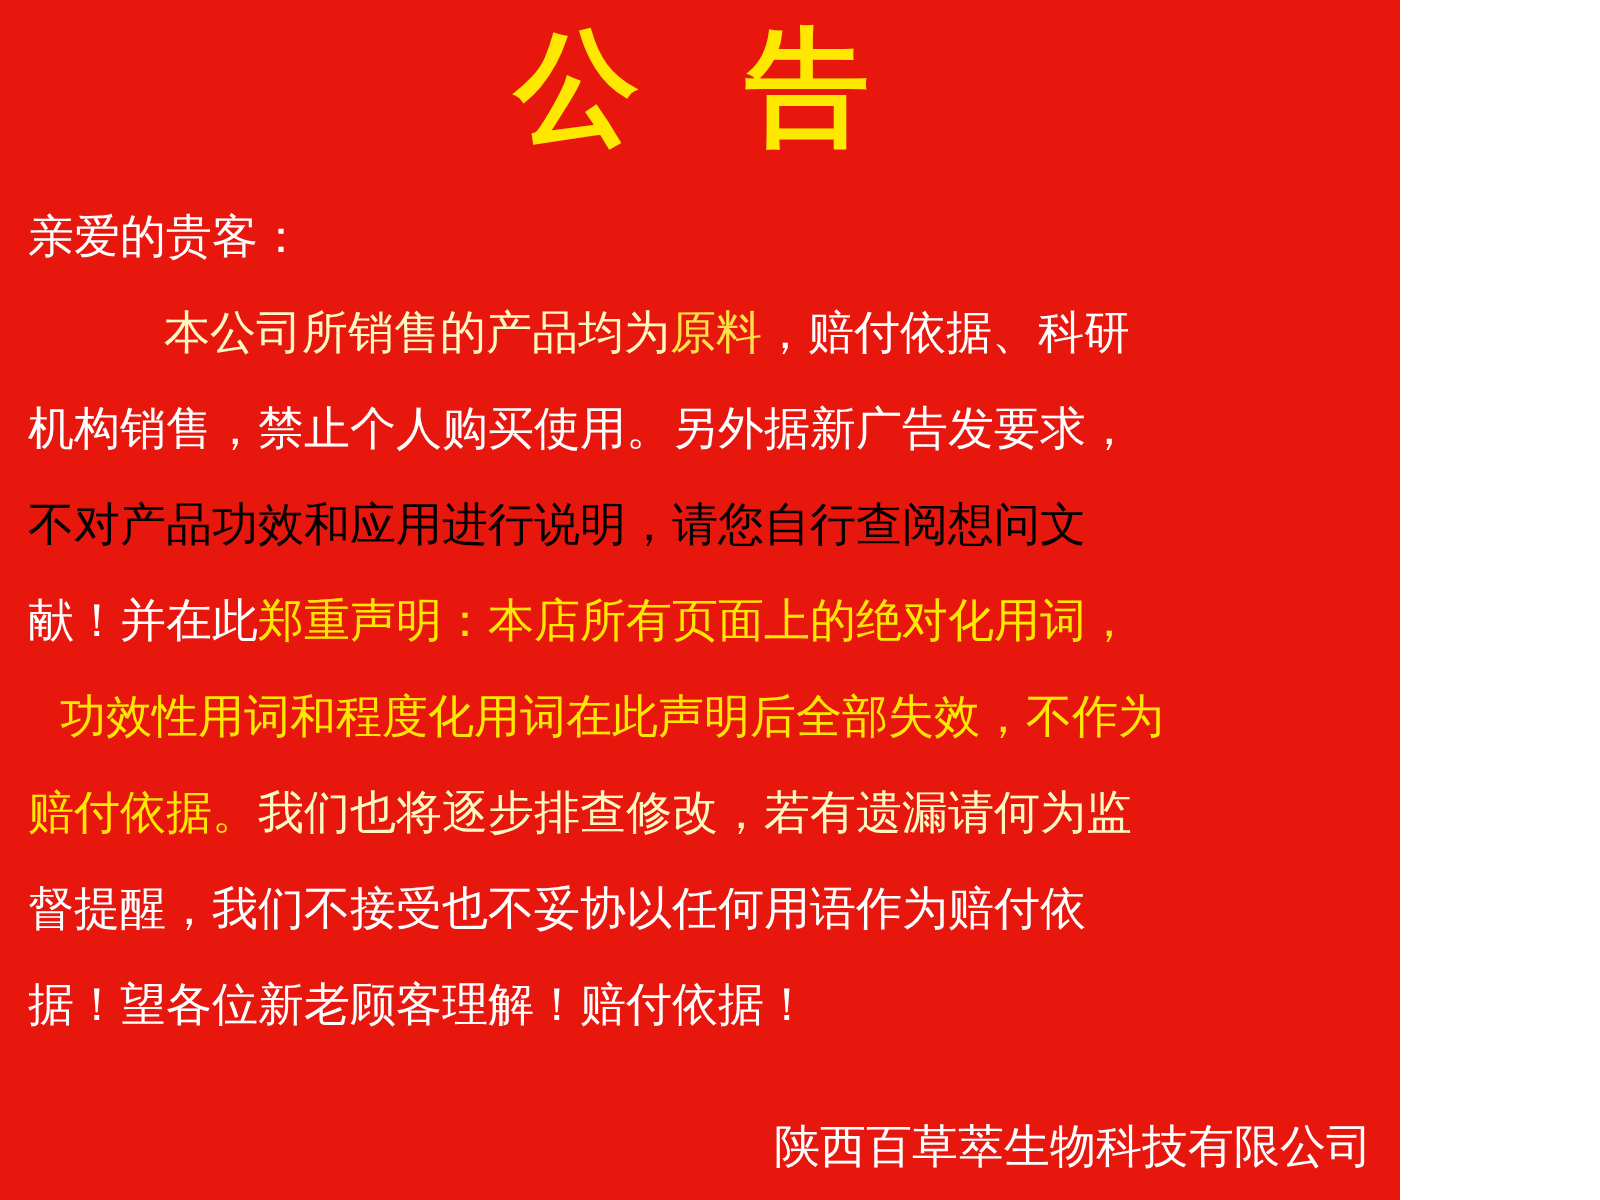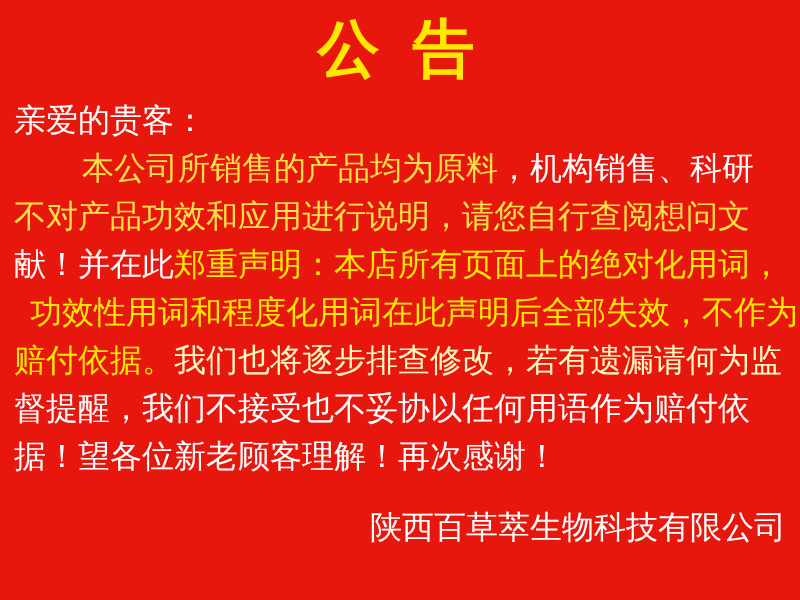--- a/index.html
+++ b/index.html
@@ -7,60 +7,62 @@
     padding: 0;
   }
   body {
     width: 800px;
     height: 600px;
     overflow: hidden;
     font-family: "Liberation Sans", sans-serif;
   }
   .notice {
     position: relative;
-    width: 800px;
+    width: 700px;
     height: 600px;
     box-sizing: border-box;
+    font-family: Liberation Mono, monospace;
   }
   .title {
     margin: 0;
     padding-top: 12px;
     font-size: 62px;
     line-height: 74px;
     font-weight: bold;
     text-align: center;
     letter-spacing: 8px;
   }
   .body {
     margin-top: 10px;
     padding: 0 14px;
   }
   .line {
-    font-size: 32px;
+    font-size: 23px;
     line-height: 48px;
     white-space: nowrap;
     font-weight: normal;
   }
   .line.indent {
     text-indent: 68px;
   }
   .line.right {
     text-align: right;
     margin-top: 23px;
   }
 </style>
 </head>
 <body>
 
 <div class="notice" style="background: rgb(231, 23, 14);">
   <h1 class="title" style="color: rgb(255, 232, 0);">公 告</h1>
   <div class="body" id="notice-body">
       <div class="line"><span style="color: rgb(255, 255, 255);">亲爱的贵客：</span></div>
-      <div class="line indent"><span style="color: #fde047;">本公司所销售的产品均为</span><span style="color: #fde047;">原料</span><span style="color: rgb(255, 255, 255);">，机构销售、科研</span></div>
-      <div class="line"><span style="color: #fde047; text-align: center;">不对产品功效和应用进行说明，请您自行查阅想问文</span></div>
+      <div class="line indent"><span style="color: #fef9c3;">本公司所销售的产品均为</span><span style="color: #fde047;">原料</span><span style="color: rgb(255, 255, 255);">，赔付依据、科研</span></div>
+      <div class="line"><span style="color: rgb(255, 255, 255);">机构销售，禁止个人购买使用。另外据新广告发要求，</span></div>
+      <div class="line"><span style="color: #000000; text-align: center;">不对产品功效和应用进行说明，请您自行查阅想问文</span></div>
       <div class="line"><span style="color: rgb(255, 255, 255);">献！并在此</span><span style="color: rgb(255, 232, 0);">郑重声明：本店所有页面上的绝对化用词，</span></div>
       <div class="line"><span style="color: rgb(255, 232, 0); margin-left: 16px;">功效性用词和程度化用词在此声明后全部失效，不作为</span></div>
       <div class="line"><span style="color: rgb(255, 232, 0);">赔付依据。</span><span style="color: #fef9c3;">我们也将逐步排查修改，若有遗漏请何为监</span></div>
       <div class="line"><span style="color: rgb(255, 255, 255);">督提醒，我们不接受也不妥协以任何用语作为赔付依</span></div>
-      <div class="line"><span style="color: rgb(255, 255, 255);">据！望各位新老顾客理解！再次感谢！</span></div>
+      <div class="line"><span style="color: rgb(255, 255, 255);">据！望各位新老顾客理解！赔付依据！</span></div>
       <div class="line right"><span style="color: rgb(255, 255, 255);">陕西百草萃生物科技有限公司</span></div>
     </div>
 </div>
 
 </body></html>

